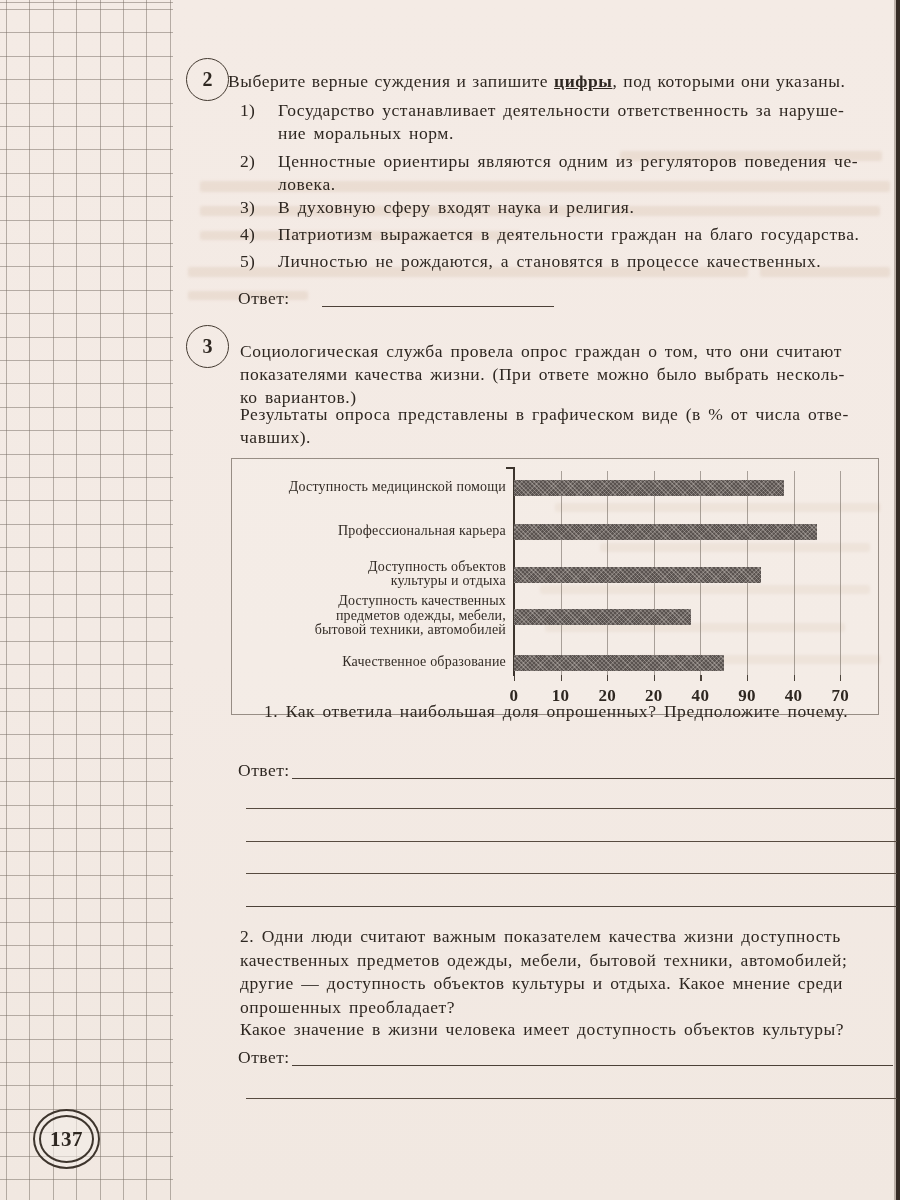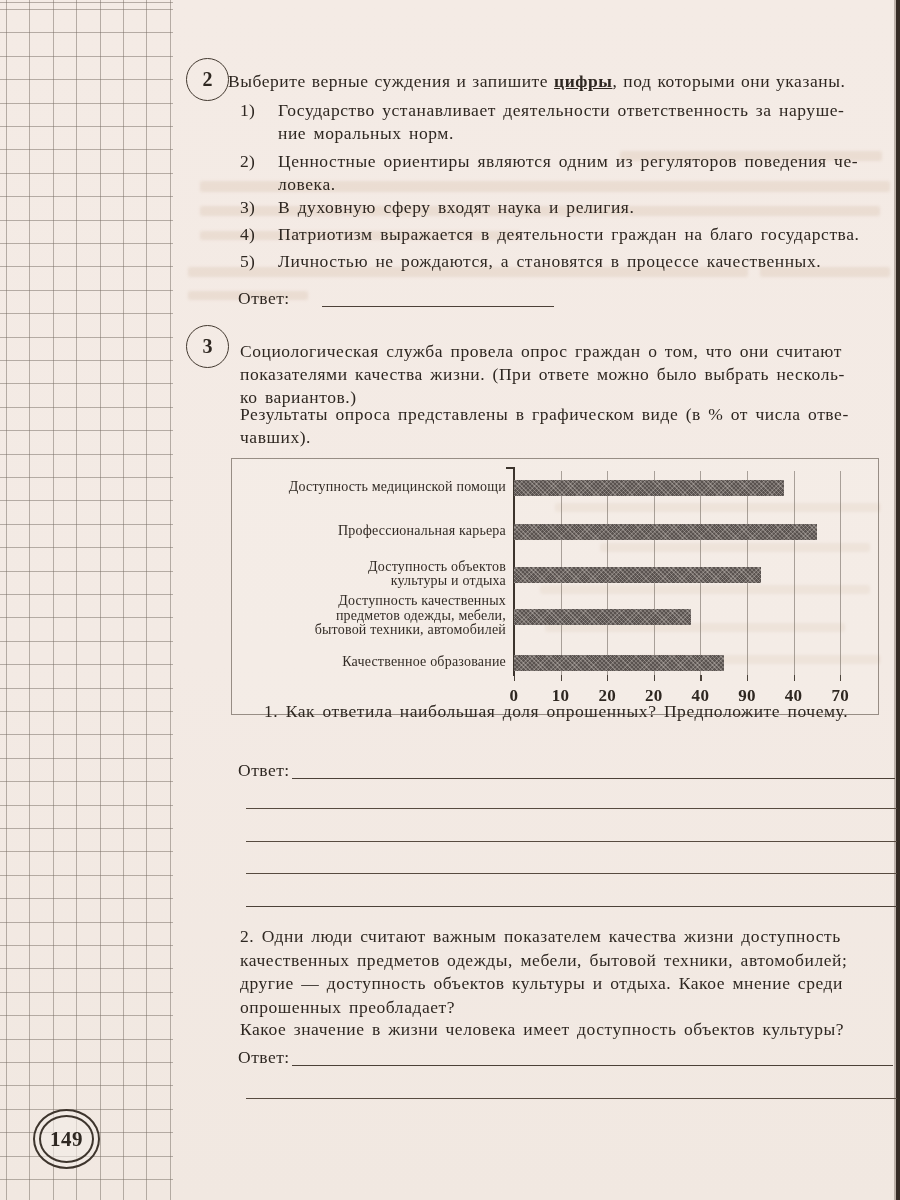--- a/index.html
+++ b/index.html
@@ -190,14 +190,14 @@
 <div class="abs txt" style="left:240px;top:925px;width:662px;line-height:23.5px;">2. Одни люди считают важным показателем качества жизни доступность
 качественных предметов одежды, мебели, бытовой техники, автомобилей;
 другие — доступность объектов культуры и отдыха. Какое мнение среди
 опрошенных преобладает?</div>
 <div class="abs txt oneline" style="left:240px;top:1018px;">Какое значение в жизни человека имеет доступность объектов культуры?</div>
 <div class="abs ans-label" style="left:238px;top:1049px;">Ответ:</div>
 <div class="abs rule" style="left:292px;top:1065px;width:601px;"></div>
 <div class="abs rule soft" style="left:246px;top:1098px;width:651px;"></div>
 
 <div class="abs badge-outer">
-  <div class="badge-inner">149</div>
+  <div class="badge-inner">137</div>
 </div>
 
 </body></html>

